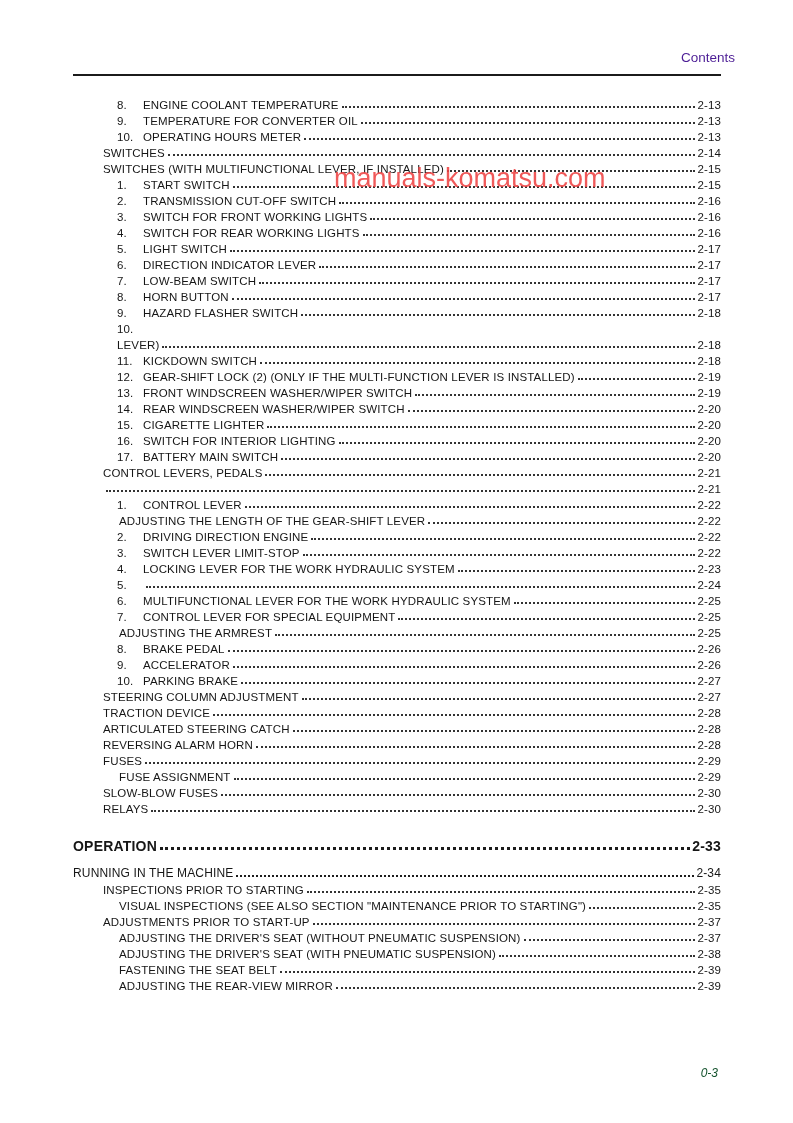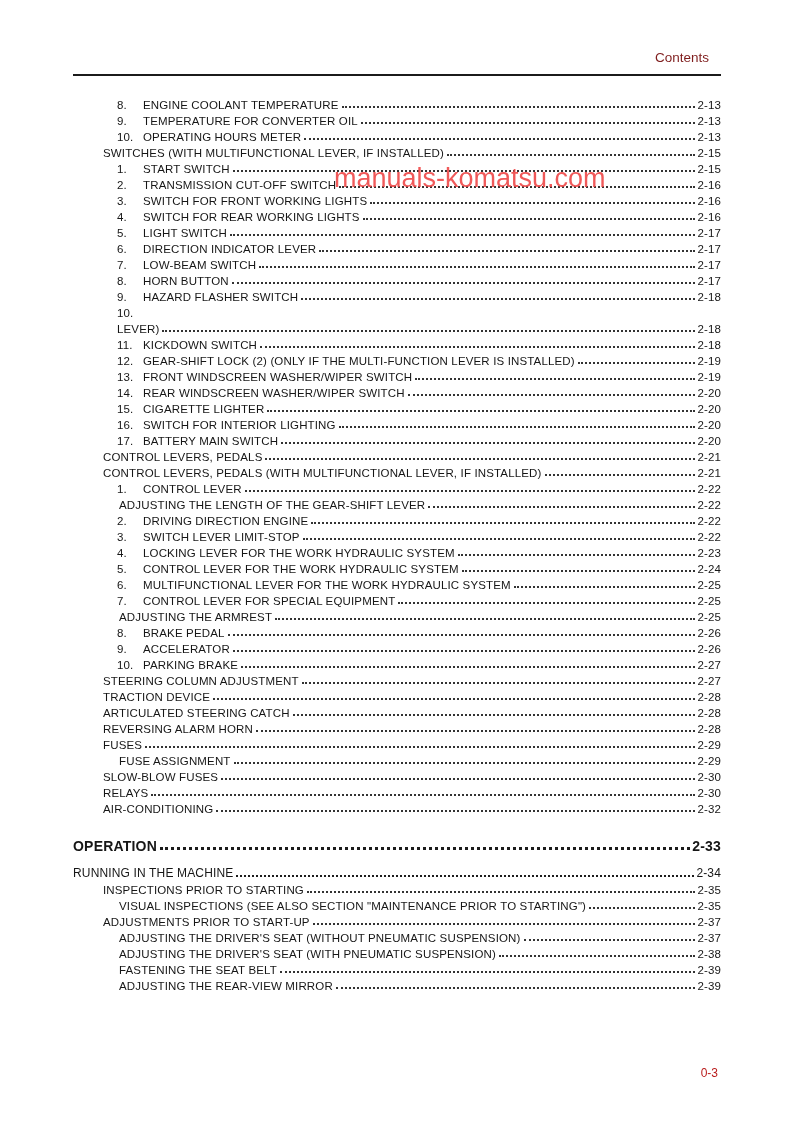--- a/index.html
+++ b/index.html
@@ -6,22 +6,22 @@
   .page{
     position:relative;
     width:793px;height:1123px;
     margin:0 auto;
     background:#ffffff;
     font-family:"Liberation Sans","DejaVu Sans",sans-serif;
     color:#161616;
     overflow:hidden;
   }
   .header-title{
-    position:absolute;top:50px;right:84px;
-    font-size:13.5px;color:#7f1d1d;
+    position:absolute;top:50px;right:58px;
+    font-size:13.5px;color:#4c1d95;
   }
   .header-rule{
     position:absolute;top:74px;left:73px;right:72px;
     border-top:2px solid #1b1b1b;height:0;
   }
   .toc{
     position:absolute;top:95px;left:73px;right:72px;
   }
   .row{
     display:flex;align-items:flex-end;
@@ -48,21 +48,21 @@
   .row.bold{font-weight:normal;font-size:12px;height:17px;}
   .row.bold .dots{border-bottom:2px dotted #1c1c1c;}
   .watermark{
     position:absolute;top:163px;left:334px;
     font-size:27px;color:#ef4444;opacity:.88;
     letter-spacing:0;z-index:5;
     font-family:"Liberation Sans","DejaVu Sans",sans-serif;
   }
   .footer-page{
     position:absolute;top:1066px;right:75px;
-    font-size:12px;color:#b91c1c;
+    font-size:12px;color:#14532d;font-style:italic;
   }
 </style>
 </head>
 <body>
 
 <div class="page">
   <span class="header-title">Contents</span>
   <div class="header-rule"></div>
 
   <div class="watermark">manuals-komatsu.com</div>
@@ -80,20 +80,25 @@
         <span class="dots"></span>
         <span class="pnum">2-13</span>
       </div>
       <div class="row num">
         <span class="numbox">10.</span>
         <span class="label">OPERATING HOURS METER</span>
         <span class="dots"></span>
         <span class="pnum">2-13</span>
       </div>
       <div class="row l1">
+        <span class="label">SWITCHES</span>
+        <span class="dots"></span>
+        <span class="pnum">2-14</span>
+      </div>
+      <div class="row l1">
         <span class="label">SWITCHES (WITH MULTIFUNCTIONAL LEVER, IF INSTALLED)</span>
         <span class="dots"></span>
         <span class="pnum">2-15</span>
       </div>
       <div class="row num">
         <span class="numbox">1.</span>
         <span class="label">START SWITCH</span>
         <span class="dots"></span>
         <span class="pnum">2-15</span>
       </div>
@@ -194,21 +199,20 @@
         <span class="label">BATTERY MAIN SWITCH</span>
         <span class="dots"></span>
         <span class="pnum">2-20</span>
       </div>
       <div class="row l1">
         <span class="label">CONTROL LEVERS, PEDALS</span>
         <span class="dots"></span>
         <span class="pnum">2-21</span>
       </div>
       <div class="row l1">
-        <span class="label">CONTROL LEVERS, PEDALS (WITH MULTIFUNCTIONAL LEVER, IF INSTALLED)</span>
         <span class="dots"></span>
         <span class="pnum">2-21</span>
       </div>
       <div class="row num">
         <span class="numbox">1.</span>
         <span class="label">CONTROL LEVER</span>
         <span class="dots"></span>
         <span class="pnum">2-22</span>
       </div>
       <div class="row l2">
@@ -229,21 +233,20 @@
         <span class="pnum">2-22</span>
       </div>
       <div class="row num">
         <span class="numbox">4.</span>
         <span class="label">LOCKING LEVER FOR THE WORK HYDRAULIC SYSTEM</span>
         <span class="dots"></span>
         <span class="pnum">2-23</span>
       </div>
       <div class="row num">
         <span class="numbox">5.</span>
-        <span class="label">CONTROL LEVER FOR THE WORK HYDRAULIC SYSTEM</span>
         <span class="dots"></span>
         <span class="pnum">2-24</span>
       </div>
       <div class="row num">
         <span class="numbox">6.</span>
         <span class="label">MULTIFUNCTIONAL LEVER FOR THE WORK HYDRAULIC SYSTEM</span>
         <span class="dots"></span>
         <span class="pnum">2-25</span>
       </div>
       <div class="row num">
@@ -308,25 +311,20 @@
       <div class="row l1">
         <span class="label">SLOW-BLOW FUSES</span>
         <span class="dots"></span>
         <span class="pnum">2-30</span>
       </div>
       <div class="row l1">
         <span class="label">RELAYS</span>
         <span class="dots"></span>
         <span class="pnum">2-30</span>
       </div>
-      <div class="row l1">
-        <span class="label">AIR-CONDITIONING</span>
-        <span class="dots"></span>
-        <span class="pnum">2-32</span>
-      </div>
       <div class="row chapter">
         <span class="label">OPERATION</span>
         <span class="dots"></span>
         <span class="pnum">2-33</span>
       </div>
       <div class="row bold">
         <span class="label">RUNNING IN THE MACHINE</span>
         <span class="dots"></span>
         <span class="pnum">2-34</span>
       </div>

